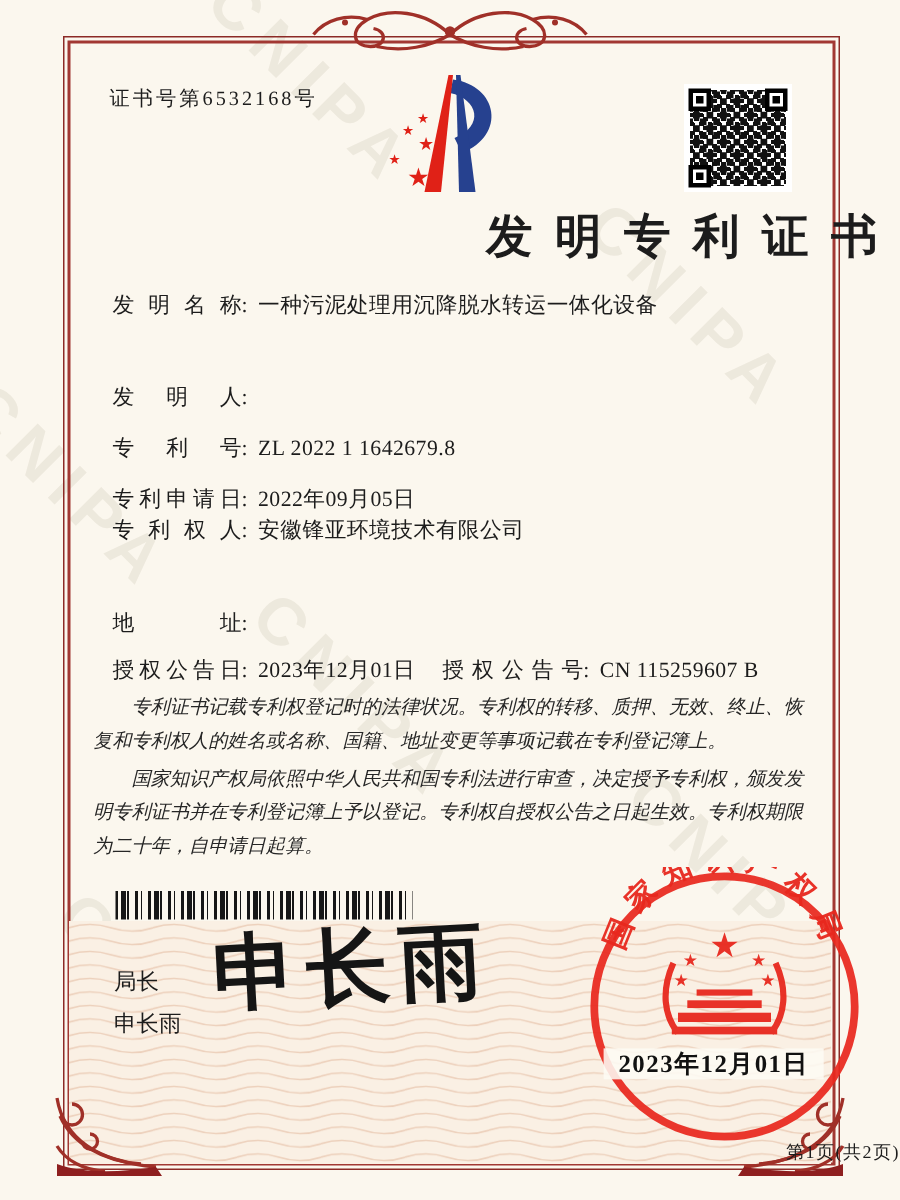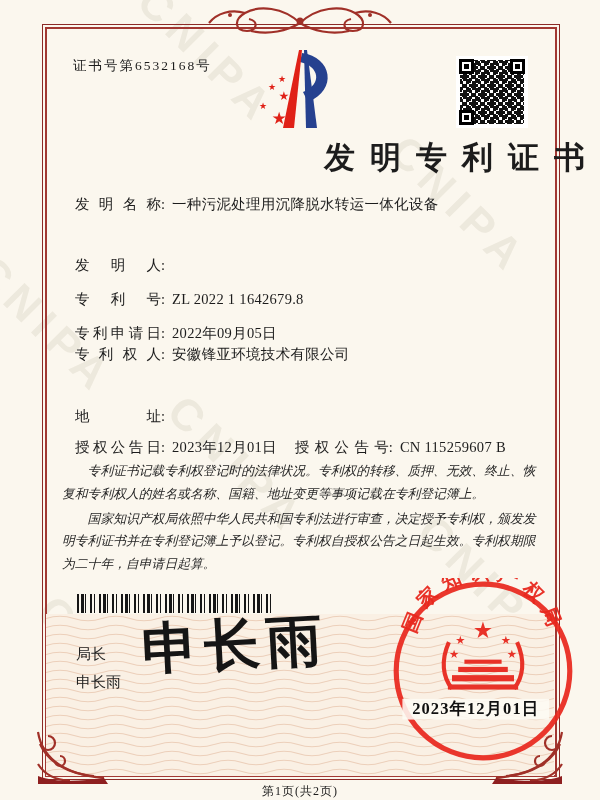--- a/index.html
+++ b/index.html
@@ -54,21 +54,21 @@
   
   .sig-title{position:absolute;left:76px;top:645px;font-size:15px;
      font-family:"Liberation Sans","DejaVu Sans",sans-serif;}
   .sig-name{position:absolute;left:76px;top:673px;font-size:15px;
      font-family:"Liberation Sans","DejaVu Sans",sans-serif;}
   .autograph{position:absolute;left:142px;top:608px;font-size:56px;color:#151515;
      transform:rotate(-3deg);letter-spacing:6px;font-weight:bold;}
   
   .seal{position:absolute;left:390px;top:578px;width:186px;height:186px;}
   
-  .footer{position:absolute;left:0;right:0;top:760px;text-align:center;font-size:12px;letter-spacing:1px;margin-top:23px;}
+  .footer{position:absolute;left:0;right:0;top:760px;text-align:right;font-size:12px;letter-spacing:1px;}
 </style>
 </head>
 <body>
 
 <div class="page">
 
   <div class="wm" style="left:120px;top:30px;">CNIPA</div>
   <div class="wm" style="left:372px;top:180px;">CNIPA</div>
   <div class="wm" style="left:-42px;top:300px;">CNIPA</div>
   <div class="wm" style="left:150px;top:440px;">CNIPA</div>

